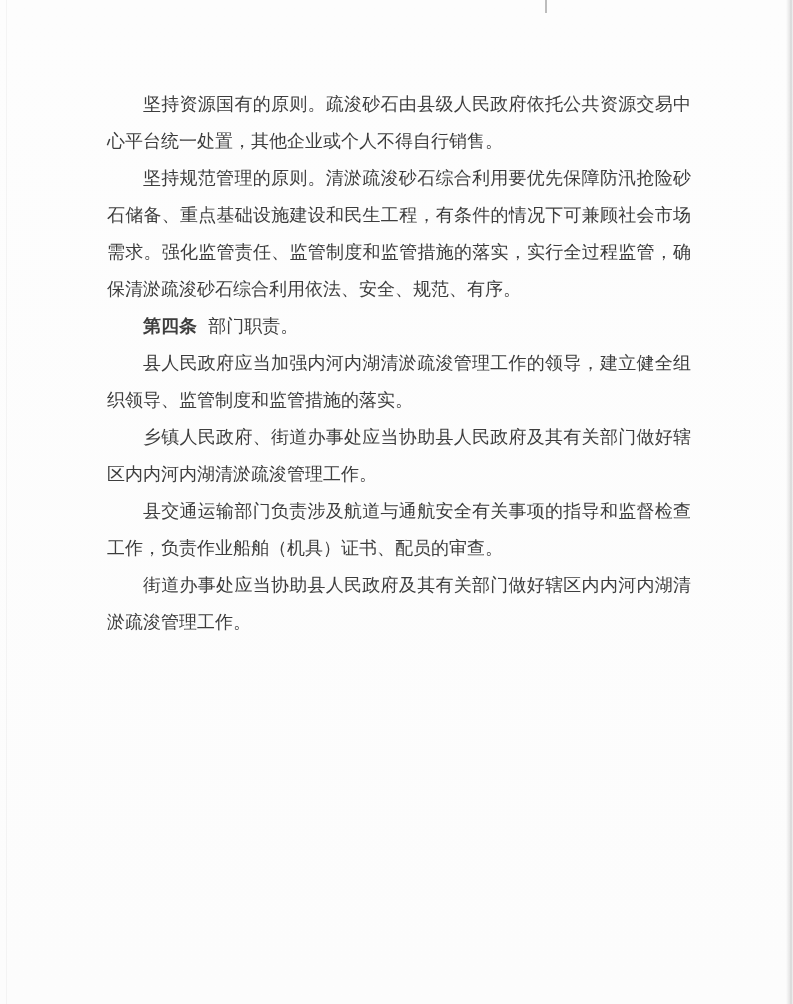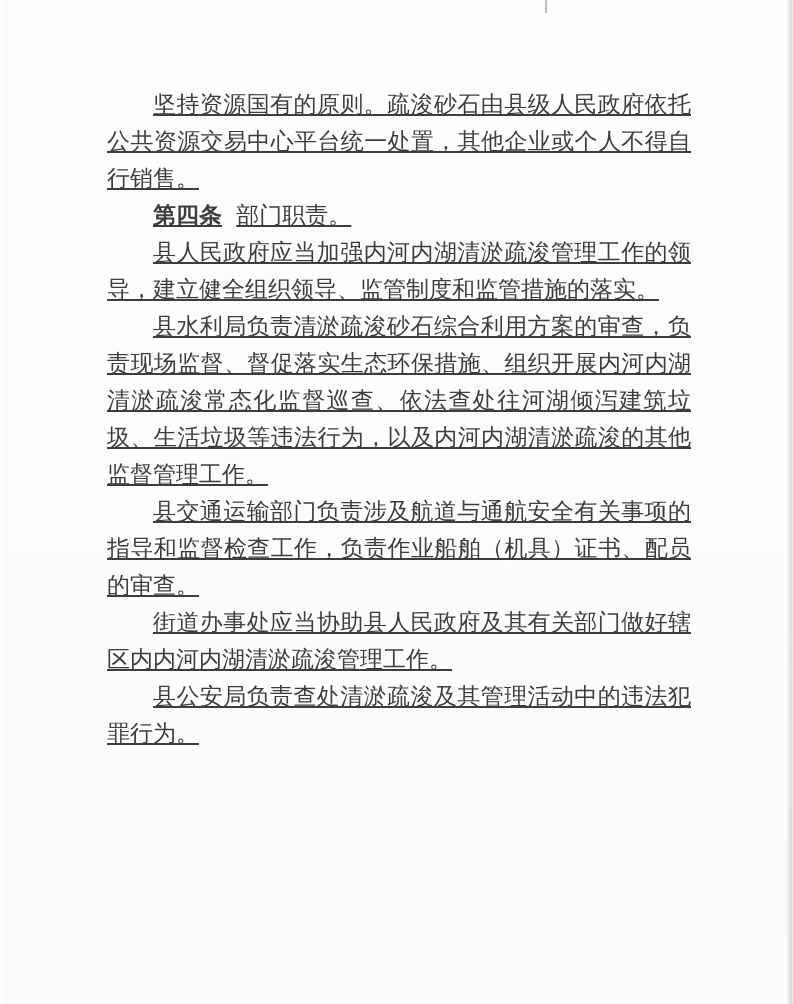--- a/index.html
+++ b/index.html
@@ -18,25 +18,24 @@
     position: absolute;
     inset: 0;
     background: linear-gradient(to bottom, #fdfdfd 0%, #fcfcfc 100%);
   }
   .content {
     position: absolute;
     left: 107px;
     top: 86px;
     width: 584px;
     font-family: "Liberation Serif", "DejaVu Serif", serif;
-    font-size: 23px;
+    font-size: 18px;
     line-height: 37px;
     text-align: justify;
     letter-spacing: 0;
-    text-decoration: underline;
   }
   .content p {
     margin: 0;
     padding: 0;
     text-indent: 2em;
   }
   .article-num {
     font-weight: bold;
   }
   .article-title {
@@ -72,24 +71,24 @@
     background: #bdbdbd;
   }
 </style>
 </head>
 <body>
 
 <div class="canvas">
   <div class="page">
     <div class="content" id="content" style="color: rgb(61, 61, 61);">
         <p>坚持资源国有的原则。疏浚砂石由县级人民政府依托公共资源交易中心平台统一处置，其他企业或个人不得自行销售。</p>
+        <p>坚持规范管理的原则。清淤疏浚砂石综合利用要优先保障防汛抢险砂石储备、重点基础设施建设和民生工程，有条件的情况下可兼顾社会市场需求。强化监管责任、监管制度和监管措施的落实，实行全过程监管，确保清淤疏浚砂石综合利用依法、安全、规范、有序。</p>
         <p><span class="article-num">第四条</span><span class="article-title">部门职责。</span></p>
         <p>县人民政府应当加强内河内湖清淤疏浚管理工作的领导，建立健全组织领导、监管制度和监管措施的落实。</p>
-        <p>县水利局负责清淤疏浚砂石综合利用方案的审查，负责现场监督、督促落实生态环保措施、组织开展内河内湖清淤疏浚常态化监督巡查、依法查处往河湖倾泻建筑垃圾、生活垃圾等违法行为，以及内河内湖清淤疏浚的其他监督管理工作。</p>
+        <p>乡镇人民政府、街道办事处应当协助县人民政府及其有关部门做好辖区内内河内湖清淤疏浚管理工作。</p>
         <p>县交通运输部门负责涉及航道与通航安全有关事项的指导和监督检查工作，负责作业船舶（机具）证书、配员的审查。</p>
         <p>街道办事处应当协助县人民政府及其有关部门做好辖区内内河内湖清淤疏浚管理工作。</p>
-        <p>县公安局负责查处清淤疏浚及其管理活动中的违法犯罪行为。</p>
       </div>
     <div class="edge-left"></div>
     <div class="edge-right"></div>
     <div class="edge-tick"></div>
   </div>
 </div>
 
 </body></html>

